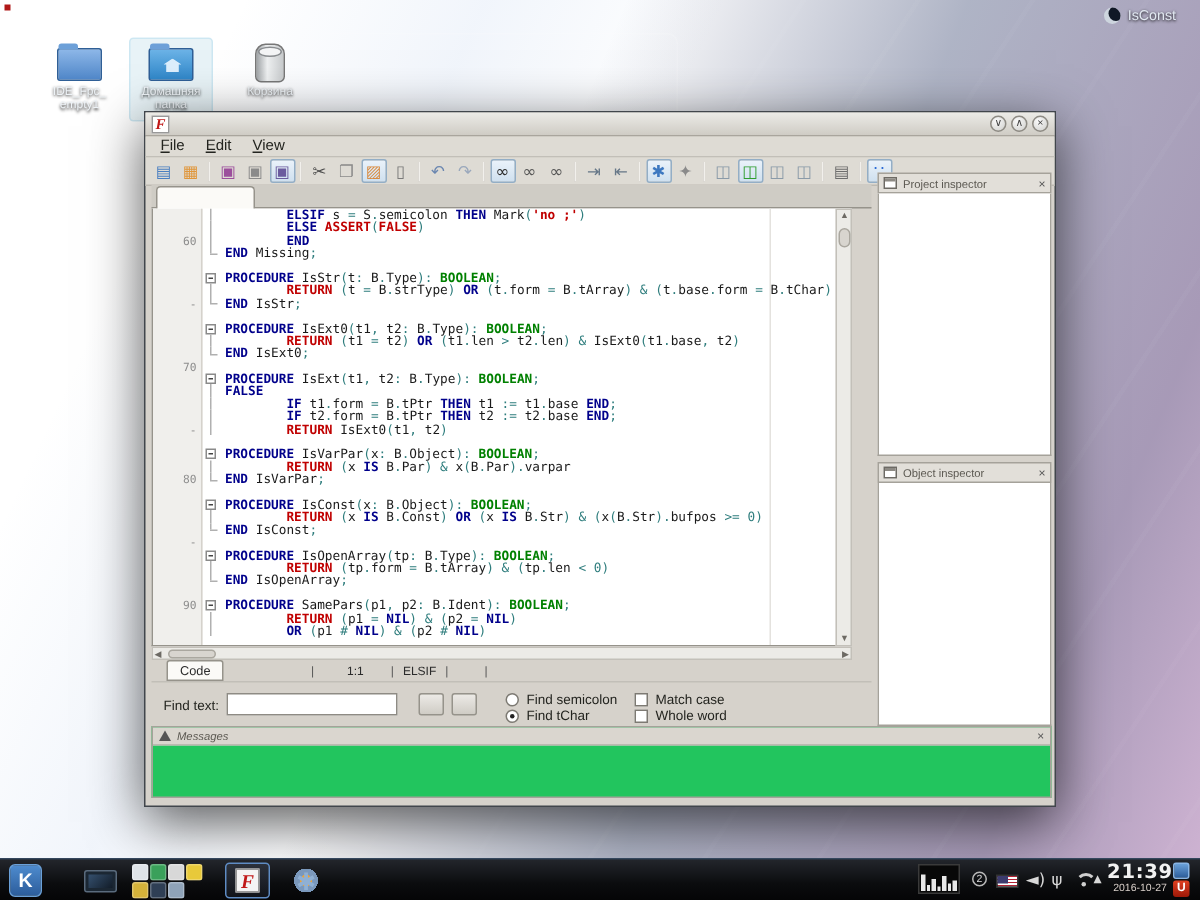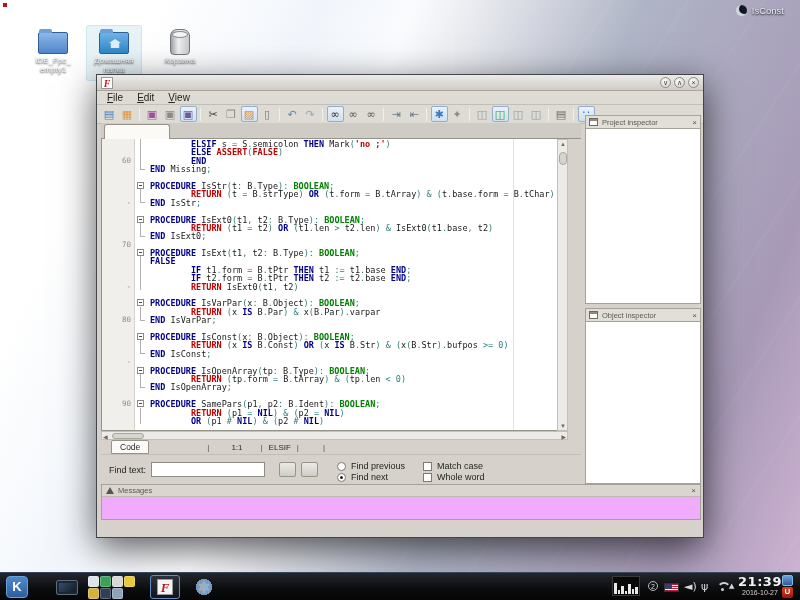--- a/index.html
+++ b/index.html
@@ -95,21 +95,21 @@
 
   #findbar { left:4px; top:379px; width:480px; height:30px; background:#d6d2cb; border-top:1px solid #c2bfb8; }
   #find-label { position:absolute; left:8px; top:10px; font-size:9px; color:#23241f; }
   #find-input { position:absolute; left:50px; top:7px; width:114px; height:15px; background:#fff; border:1px solid #8e8b84; }
   .fnav { position:absolute; top:7px; width:17px; height:15px; background:linear-gradient(#eceae6,#cfccc5); border:1px solid #96938b; border-radius:2px; }
   .radio { position:absolute; width:9px; height:9px; border-radius:50%; background:#fff; border:1px solid #7d7a73; }
   .radio.sel::after { content:""; position:absolute; left:2px; top:2px; width:3px; height:3px; border-radius:50%; background:#222; }
   .check { position:absolute; width:9px; height:9px; background:#fff; border:1px solid #7d7a73; }
   .flbl { position:absolute; font-size:9px; color:#23241f; }
 
-  #messages { left:4px; top:409px; width:600px; height:36px; background:#f0abfc; border:1px solid #a5a29a; }
+  #messages { left:4px; top:409px; width:600px; height:48px; background:#22c55e; border:1px solid #a5a29a;font-style:italic; }
   #msg-head { height:12px; background:#dad6cf; border-bottom:1px solid #bcb9b1; display:flex; align-items:center; padding:0 4px; gap:4px;}
   #msg-head .t { font-size:7.5px; color:#5c5952; }
   #msg-head .x { margin-left:auto; font-size:8px; color:#555; }
   .warn-tri { width:0; height:0; border-left:4px solid transparent; border-right:4px solid transparent; border-bottom:7px solid #555; }
 
   .inspector-head { position:absolute; left:488px; width:116px; height:14px; background:#e2dfd9; border:1px solid #a5a29a;
      display:flex; align-items:center; gap:4px; padding:0 3px; }
   .inspector-head .t { font-size:7.5px; color:#5c5952; white-space:nowrap; }
   .inspector-head .x { margin-left:auto; font-size:8px; color:#555; }
   .ins-icon { width:9px; height:8px; border:1px solid #6d6a64; background:#fff; position:relative; }
@@ -353,23 +353,23 @@
       <span class="ssep" style="margin-left:6px;">|</span>
       <span class="ssep" style="margin-left:24px;">|</span>
     </div>
 
     <div class="abs" id="findbar">
       <span id="find-label">Find text:</span>
       <input id="find-input" value="" style="">
       <div class="fnav" style="left:178px;"></div>
       <div class="fnav" style="left:200px;"></div>
       <div class="radio" style="left:236px;top:7px;"></div>
-      <span class="flbl" style="left:250px;top:6px;">Find previous</span>
+      <span class="flbl" style="left:250px;top:6px;">Find semicolon</span>
       <div class="radio sel" style="left:236px;top:18px;"></div>
-      <span class="flbl" style="left:250px;top:17px;">Find next</span>
+      <span class="flbl" style="left:250px;top:17px;">Find tChar</span>
       <div class="check" style="left:322px;top:7px;"></div>
       <span class="flbl" style="left:336px;top:6px;">Match case</span>
       <div class="check" style="left:322px;top:18px;"></div>
       <span class="flbl" style="left:336px;top:17px;">Whole word</span>
     </div>
 
     <div class="abs" id="messages">
       <div id="msg-head">
         <div class="warn-tri"></div>
         <span class="t">Messages</span>

